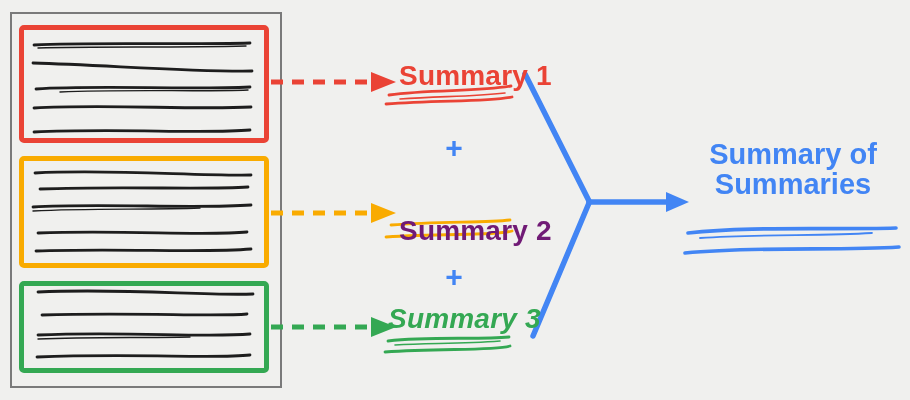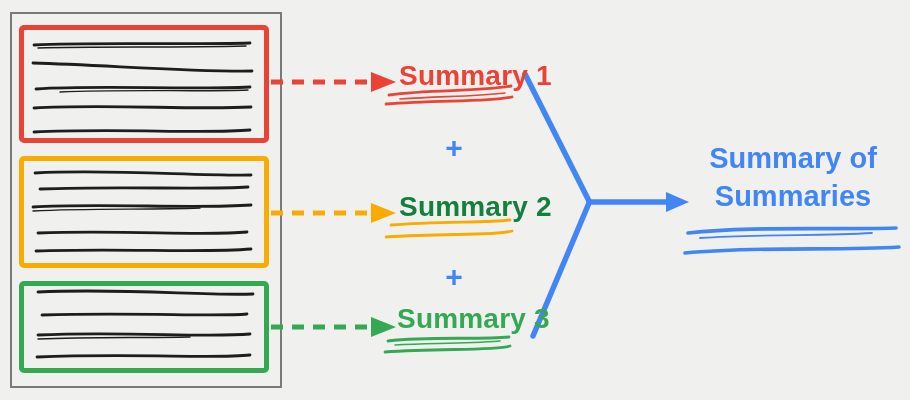--- a/index.html
+++ b/index.html
@@ -40,47 +40,47 @@
   }
 
   .sum-label {
     position: absolute;
     font-size: 28px;
     font-weight: 700;
     letter-spacing: 0.2px;
     white-space: nowrap;
   }
   .c-red    { color: #EA4335; }
-  .c-orange { color: #15803d; }
+  .c-orange { color: #701a75; margin-top: 24px; }
   .c-green  { color: #34A853; }
 
   .sum-1 { left: 399px; top: 60px; }
   .sum-2 { left: 399px; top: 191px; }
-  .sum-3 { left: 397px; top: 303px; }
+  .sum-3 { left: 388px; top: 303px; font-style: italic; }
 
   .plus {
     position: absolute;
     font-size: 30px;
     font-weight: 700;
     color: #4285F4;
     line-height: 1;
     width: 30px;
     text-align: center;
   }
   .plus-1 { left: 439px; top: 133px; }
   .plus-2 { left: 439px; top: 262px; }
 
   .result-label {
     position: absolute;
     left: 688px; top: 139px;
     width: 210px;
     text-align: center;
     font-size: 29px;
     font-weight: 700;
-    line-height: 38px;
+    line-height: 30px;
     color: #4285F4;
   }
 </style>
 </head>
 <body>
 
 <div class="canvas">
 
   <div class="doc-box"></div>
   <div class="chunk chunk-red"></div>

